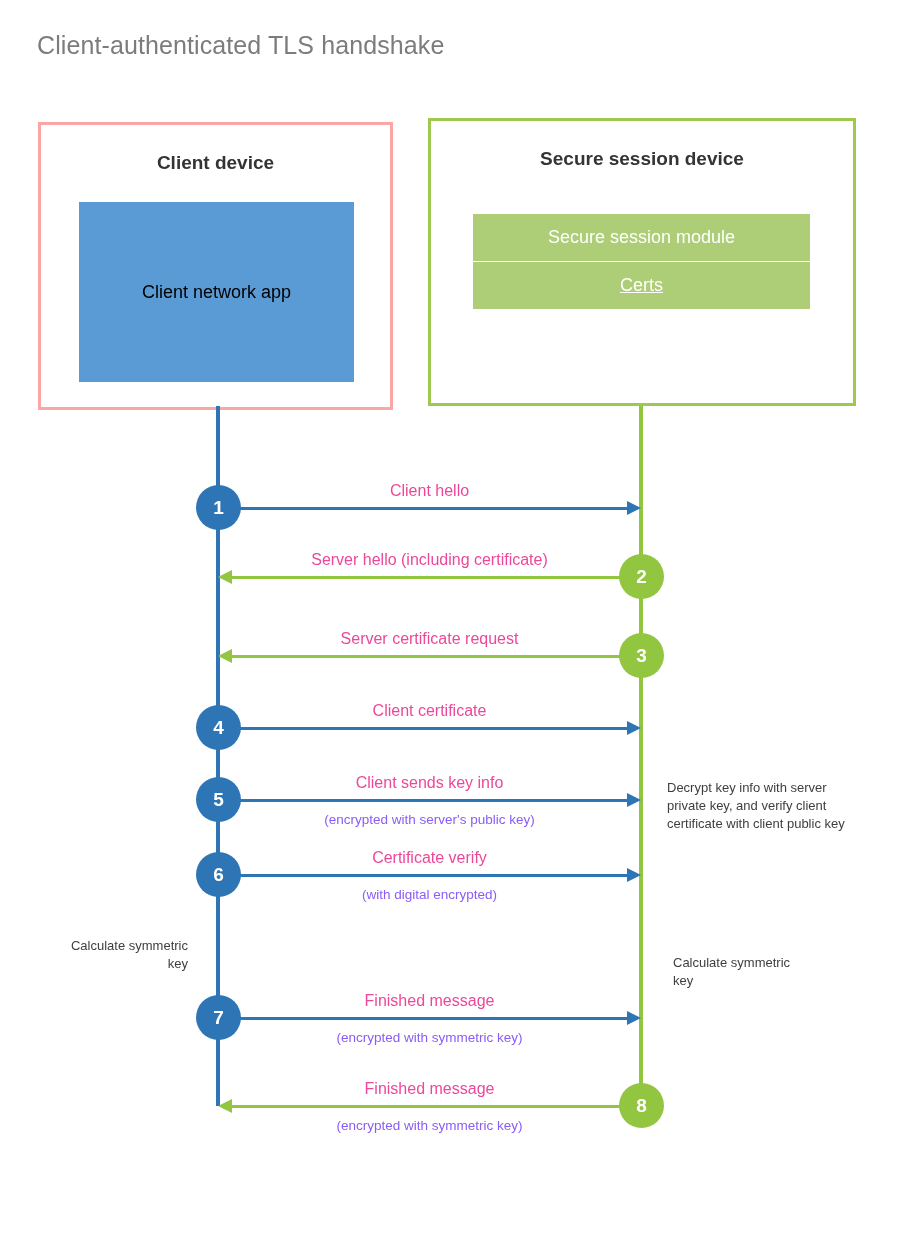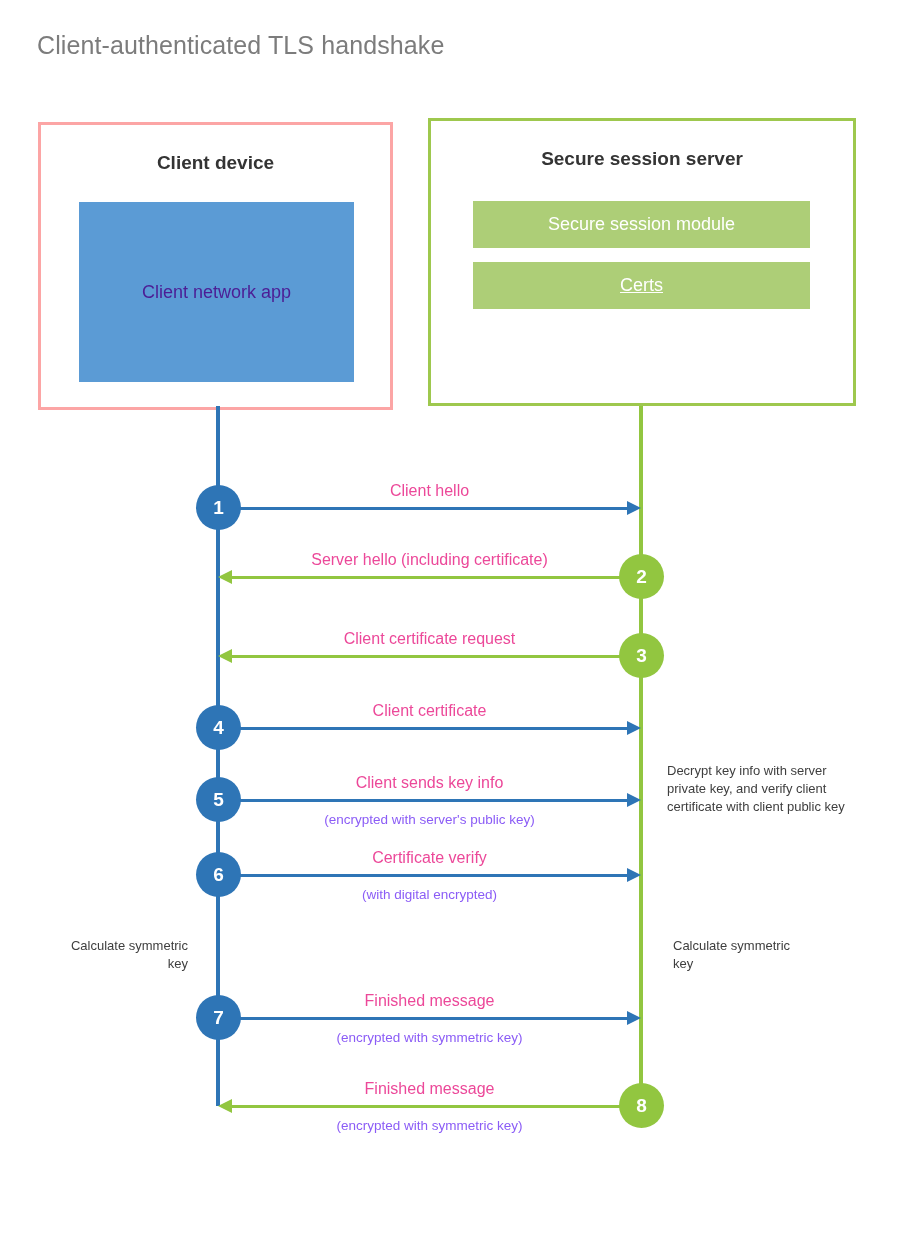--- a/index.html
+++ b/index.html
@@ -61,42 +61,42 @@
     left: 38px;   
     top: 77px;
     width: 275px;
     height: 180px;
     background: #5b9bd5;
     display: flex;
     align-items: center;
     justify-content: center;
   }
   #client-app-rect .app-label {
-    color: #4c1d95;
+    color: #000000;
     font-size: 18px;
     font-weight: 300;
     line-height: 1.38;
     text-align: right;
   }
 
   
   .server-bar {
     position: absolute;
     left: 42px;       
     width: 337px;
     height: 47px;
     background: #adce77;
     display: flex;
     align-items: center;
     justify-content: center;
     color: #ffffff;
     font-size: 18px;
     font-weight: 300;
   }
-  #server-bar-0 { top: 80px; }
+  #server-bar-0 { top: 93px; }
   #server-bar-1 { top: 141px; text-decoration: underline; }
   #server-bar-2 { top: 201px; }
 
   
   .lifeline {
     position: absolute;
     width: 4px;
   }
   #lifeline-client {
     left: 216px;
@@ -180,39 +180,39 @@
   }
 
   
   .side-note {
     position: absolute;
     font-size: 13px;
     font-weight: 300;
     color: #3e3e3e;
     line-height: 1.38;
   }
-  .side-note.right-note { text-align: left; }
+  .side-note.right-note { text-align: left; margin-top: 17px; }
   .side-note.left-note  { text-align: right; }
 </style>
 </head>
 <body>
 
 <div id="canvas">
 
   <div class="diagram-title">Client-authenticated TLS handshake</div>
 
   <div class="actor-box" id="client-box">
     <div class="actor-title">Client device</div>
     <div id="client-app-rect">
       <div class="app-label">Client network app</div>
     </div>
   </div>
 
   <div class="actor-box" id="server-box">
-    <div class="actor-title">Secure session server</div>
+    <div class="actor-title">Secure session device</div>
     <div class="server-bar" id="server-bar-0">Secure session module</div>
     <div class="server-bar" id="server-bar-1">Certs</div>
   </div>
 
   <div class="lifeline" id="lifeline-client"></div>
   <div class="lifeline" id="lifeline-server"></div>
 
   <div class="msg-row" style="left:218px; top:507px; width:423px;">
     <div class="arrow-shaft c2s" style="left:0; width:409px;"></div>
     <div class="arrow-head right" style="left:409px;"></div>
@@ -223,21 +223,21 @@
   <div class="msg-row" style="left:218px; top:576px; width:423px;">
     <div class="arrow-shaft s2c" style="left:14px; width:409px;"></div>
     <div class="arrow-head left" style="left:0;"></div>
     <div class="msg-label">Server hello (including certificate)</div>
   </div>
   <div class="step-circle server" style="top:554px; left:619px;">2</div>
 
   <div class="msg-row" style="left:218px; top:655px; width:423px;">
     <div class="arrow-shaft s2c" style="left:14px; width:409px;"></div>
     <div class="arrow-head left" style="left:0;"></div>
-    <div class="msg-label">Client certificate request</div>
+    <div class="msg-label">Server certificate request</div>
   </div>
   <div class="step-circle server" style="top:633px; left:619px;">3</div>
 
   <div class="msg-row" style="left:218px; top:727px; width:423px;">
     <div class="arrow-shaft c2s" style="left:0; width:409px;"></div>
     <div class="arrow-head right" style="left:409px;"></div>
     <div class="msg-label">Client certificate</div>
   </div>
   <div class="step-circle client" style="top:705px; left:196px;">4</div>
 

